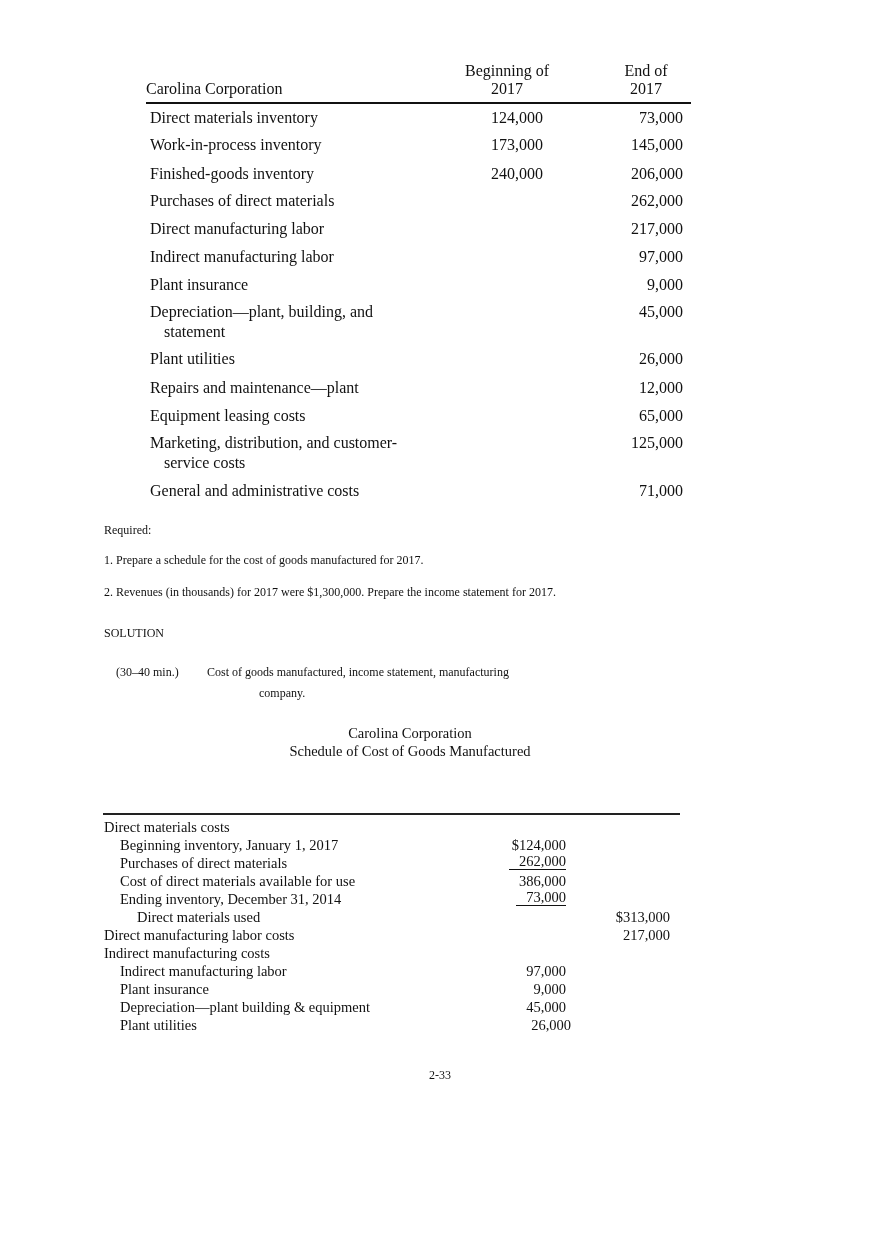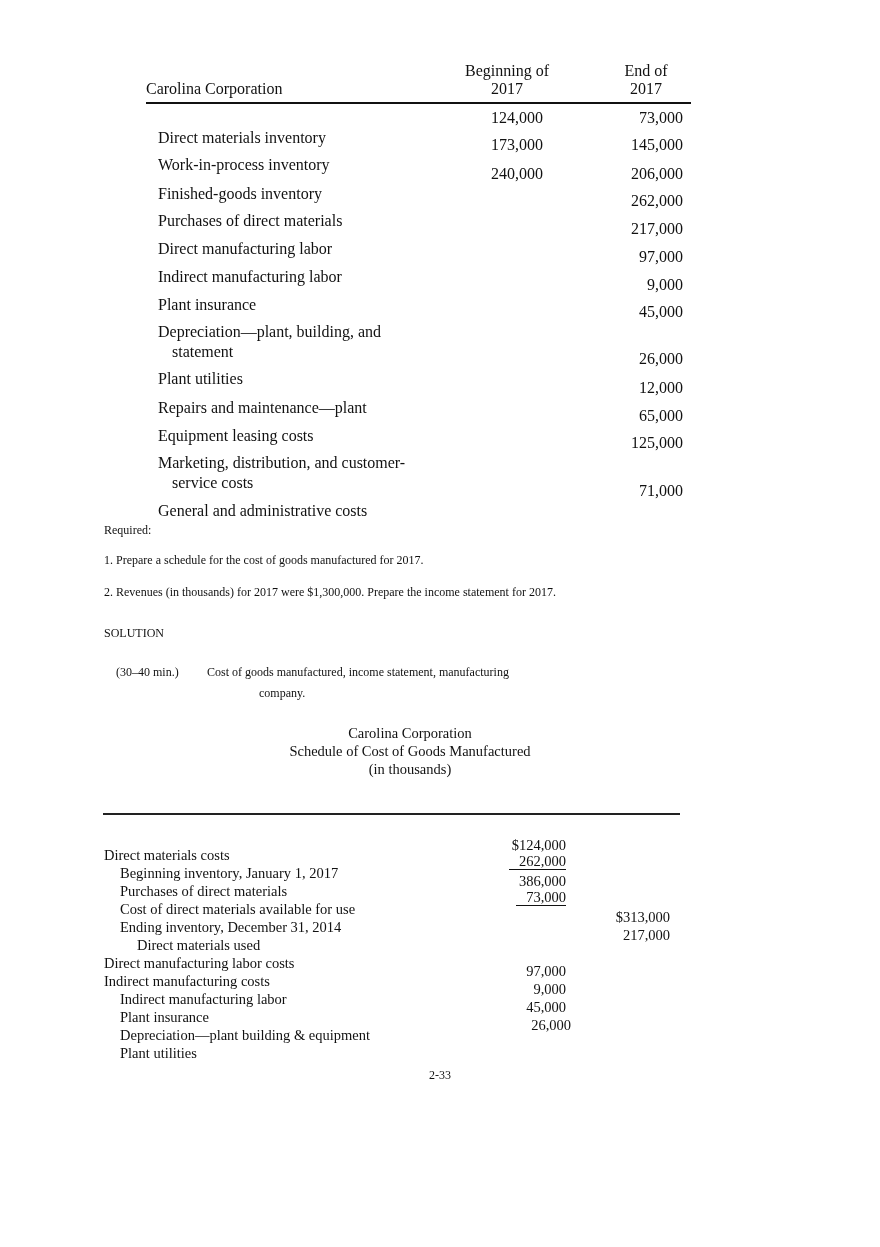--- a/index.html
+++ b/index.html
@@ -7,32 +7,32 @@
   .abs { position: absolute; white-space: nowrap; }
 
   
   .t1 { font-size: 16px; }
   .t1-head { top: 60px; left: 146px; width: 545px; height: 42px; border-bottom: 2px solid #111; }
   .t1-title { position: absolute; left: 0; bottom: 4px; }
   .t1-col { position: absolute; text-align: center; line-height: 18px; bottom: 4px; }
   .t1-col.c1 { left: 306px; width: 110px; }
   .t1-col.c2 { left: 455px; width: 90px; }
   .t1-row { position: absolute; left: 146px; width: 545px; font-size: 16px; line-height: 20px; }
-  .t1-row .lbl { position: absolute; left: 12px; top: 0; white-space: normal; width: 260px; margin-top: 20px; }
+  .t1-row .lbl { position: absolute; left: 4px; top: 0; white-space: normal; width: 260px; }
   .t1-row .lbl .cont { display: block; padding-left: 14px; }
   .t1-row .v1 { position: absolute; right: 148px; top: 0; }
   .t1-row .v2 { position: absolute; right: 8px; top: 0; }
 
   .para { font-size: 12px; }
 
   
   .sch-head { left: 240px; width: 340px; text-align: center; font-size: 14.5px; line-height: 18px; top: 724px; }
   .sch-rule { top: 813px; left: 103px; width: 577px; height: 0; border-top: 2px solid #222; }
   .sr { position: absolute; left: 104px; width: 570px; font-size: 14.5px; line-height: 18px; }
-  .sr .lbl { position: absolute; top: 0; margin-top: 28px; }
+  .sr .lbl { position: absolute; top: 0; }
   .sr .lbl.i0 { left: 0; }
   .sr .lbl.i1 { left: 16px; }
   .sr .lbl.i2 { left: 33px; }
   .sr .m { position: absolute; right: 108px; top: 0; }
   .sr .m.u { border-bottom: 1px solid #111; padding-left: 10px; line-height: 15px; }
   .sr .m.shift { right: 103px; }
   .sr .r { position: absolute; right: 4px; top: 0; }
 
   .pagenum { top: 1068px; left: 400px; width: 80px; text-align: center; font-size: 12px; }
 </style>
@@ -124,21 +124,20 @@
 <div class="abs para" style="top:585px; left:104px;">2.  Revenues (in thousands) for 2017 were $1,300,000. Prepare the income statement for 2017.</div>
 
 <div class="abs para" style="top:626px; left:104px;">SOLUTION</div>
 <div class="abs para" style="top:665px; left:104px;margin-left:12px;">(30–40 min.)</div>
 <div class="abs para" style="top:665px; left:207px;">Cost of goods manufactured, income statement, manufacturing</div>
 <div class="abs para" style="top:686px; left:259px;">company.</div>
 
 <div class="abs sch-head">
   <div>Carolina Corporation</div>
   <div>Schedule of Cost of Goods Manufactured</div>
-  <div>(in thousands)</div>
 </div>
 <div class="abs sch-rule"></div>
 
 <div id="sch-rows">
     <div class="sr" style="top: 818px;">
       <span class="lbl i0">Direct materials costs</span>
     </div>
     <div class="sr" style="top: 836px;">
       <span class="lbl i1">Beginning inventory, January 1, 2017</span>
       <span class="m">$124,000</span>

